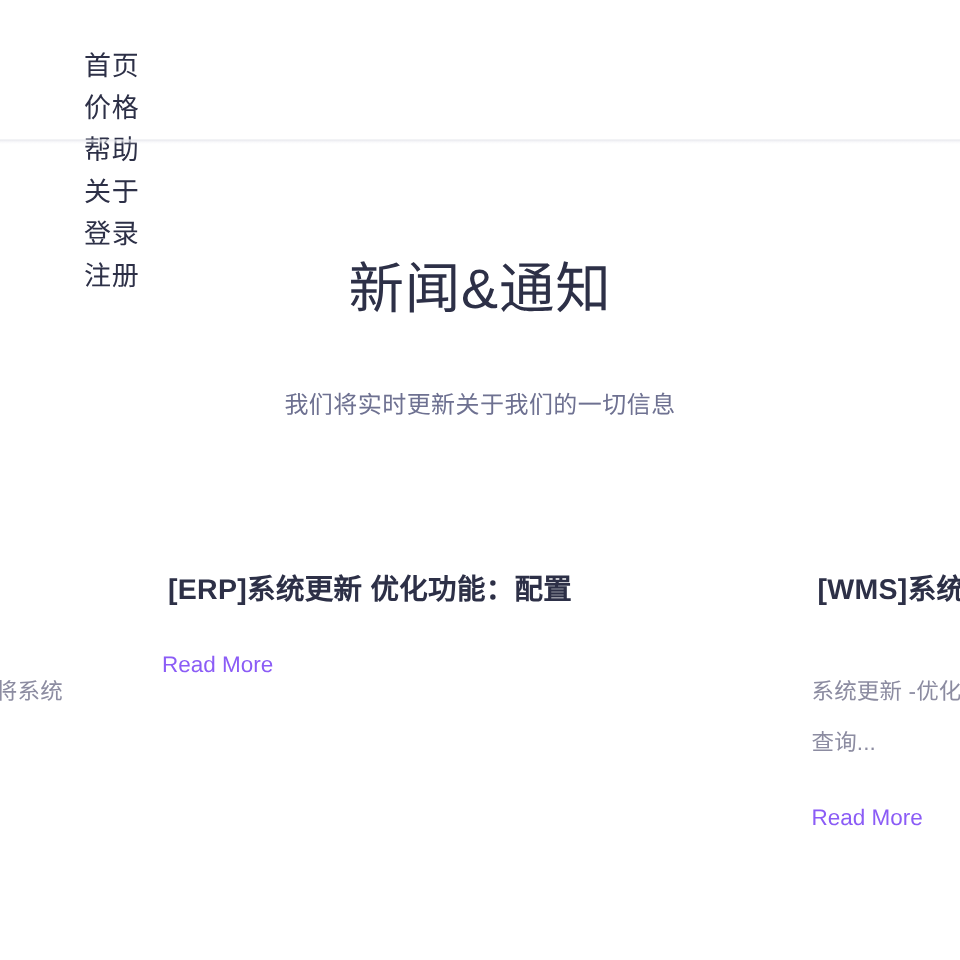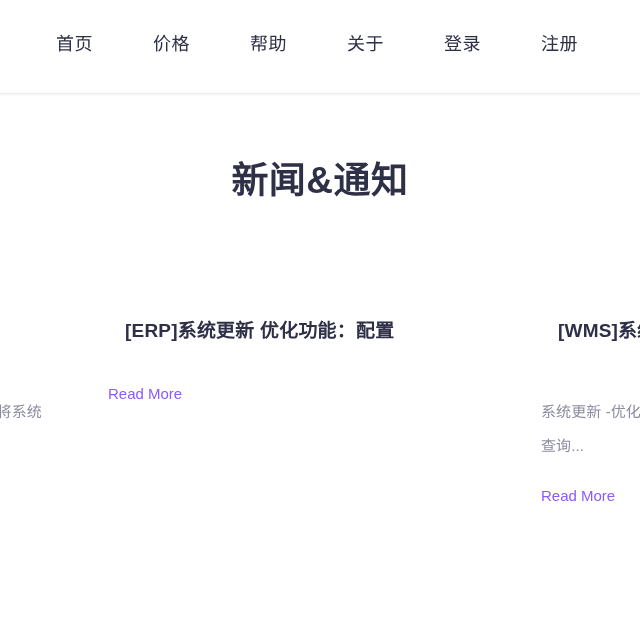--- a/index.html
+++ b/index.html
@@ -26,20 +26,21 @@
     box-sizing: border-box;
   }
   .nav-list {
     display: flex;
     align-items: flex-end;
     list-style: none;
     margin: 0;
     padding: 0;
     margin-top: 30px;
     margin-left: 56px;
+    flex-direction: column;
   }
   .nav-item {
     margin-right: 60px;
   }
   .nav-link {
     color: #2d3047;
     font-size: 18px;
     line-height: 28px;
     text-decoration: none;
     letter-spacing: 0.5px;
@@ -58,24 +59,24 @@
                  rgba(255,255,255,0) 100%);
   }
 
   
   .hero {
     background: #ffffff;
     text-align: center;
     padding-top: 58px;
   }
   .hero-title {
-    margin: 4px;
+    margin: 16px;
     font-size: 37px;
     line-height: 46px;
-    font-weight: 700;
+    font-weight: 400;
     color: #2d3047;
     letter-spacing: 0.5px;
   }
   .hero-subtitle {
     margin: 0;
     padding-top: 26px;
     font-size: 16px;
     line-height: 26px;
     color: #6e7191;
     letter-spacing: 0.3px;
@@ -91,21 +92,21 @@
     margin-left: -325px;
     width: 1300px;
   }
   .news-card {
     width: 433px;
     flex: 0 0 433px;
     box-sizing: border-box;
     padding: 0 35px 0 0;
   }
   .card-title {
-    margin: 17px;
+    margin: 4px;
     font-size: 19px;
     line-height: 26px;
     font-weight: 700;
     color: #2d3047;
     letter-spacing: 0.2px;
     white-space: nowrap;
   }
   .card-excerpt {
     margin: 0;
     padding-top: 34px;
@@ -147,20 +148,21 @@
     </li>
     <li class="nav-item">
       <a class="nav-link" href="#">注册</a>
     </li>
   </ul>
   <div class="nav-underline"></div>
 </header>
 
 <section class="hero">
   <h1 class="hero-title">新闻&amp;通知</h1>
+  <p class="hero-subtitle">我们将实时更新关于我们的一切信息</p>
 </section>
 
 <section class="news-section">
   <div class="news-row">
 
     <article class="news-card">
       <h2 class="card-title">[OMS]系统更新 优化功能：配置</h2>
       <p class="card-excerpt">-系统更新 -优化功能：配置-优化说明：优化后，将系统</p>
 
     </article>

